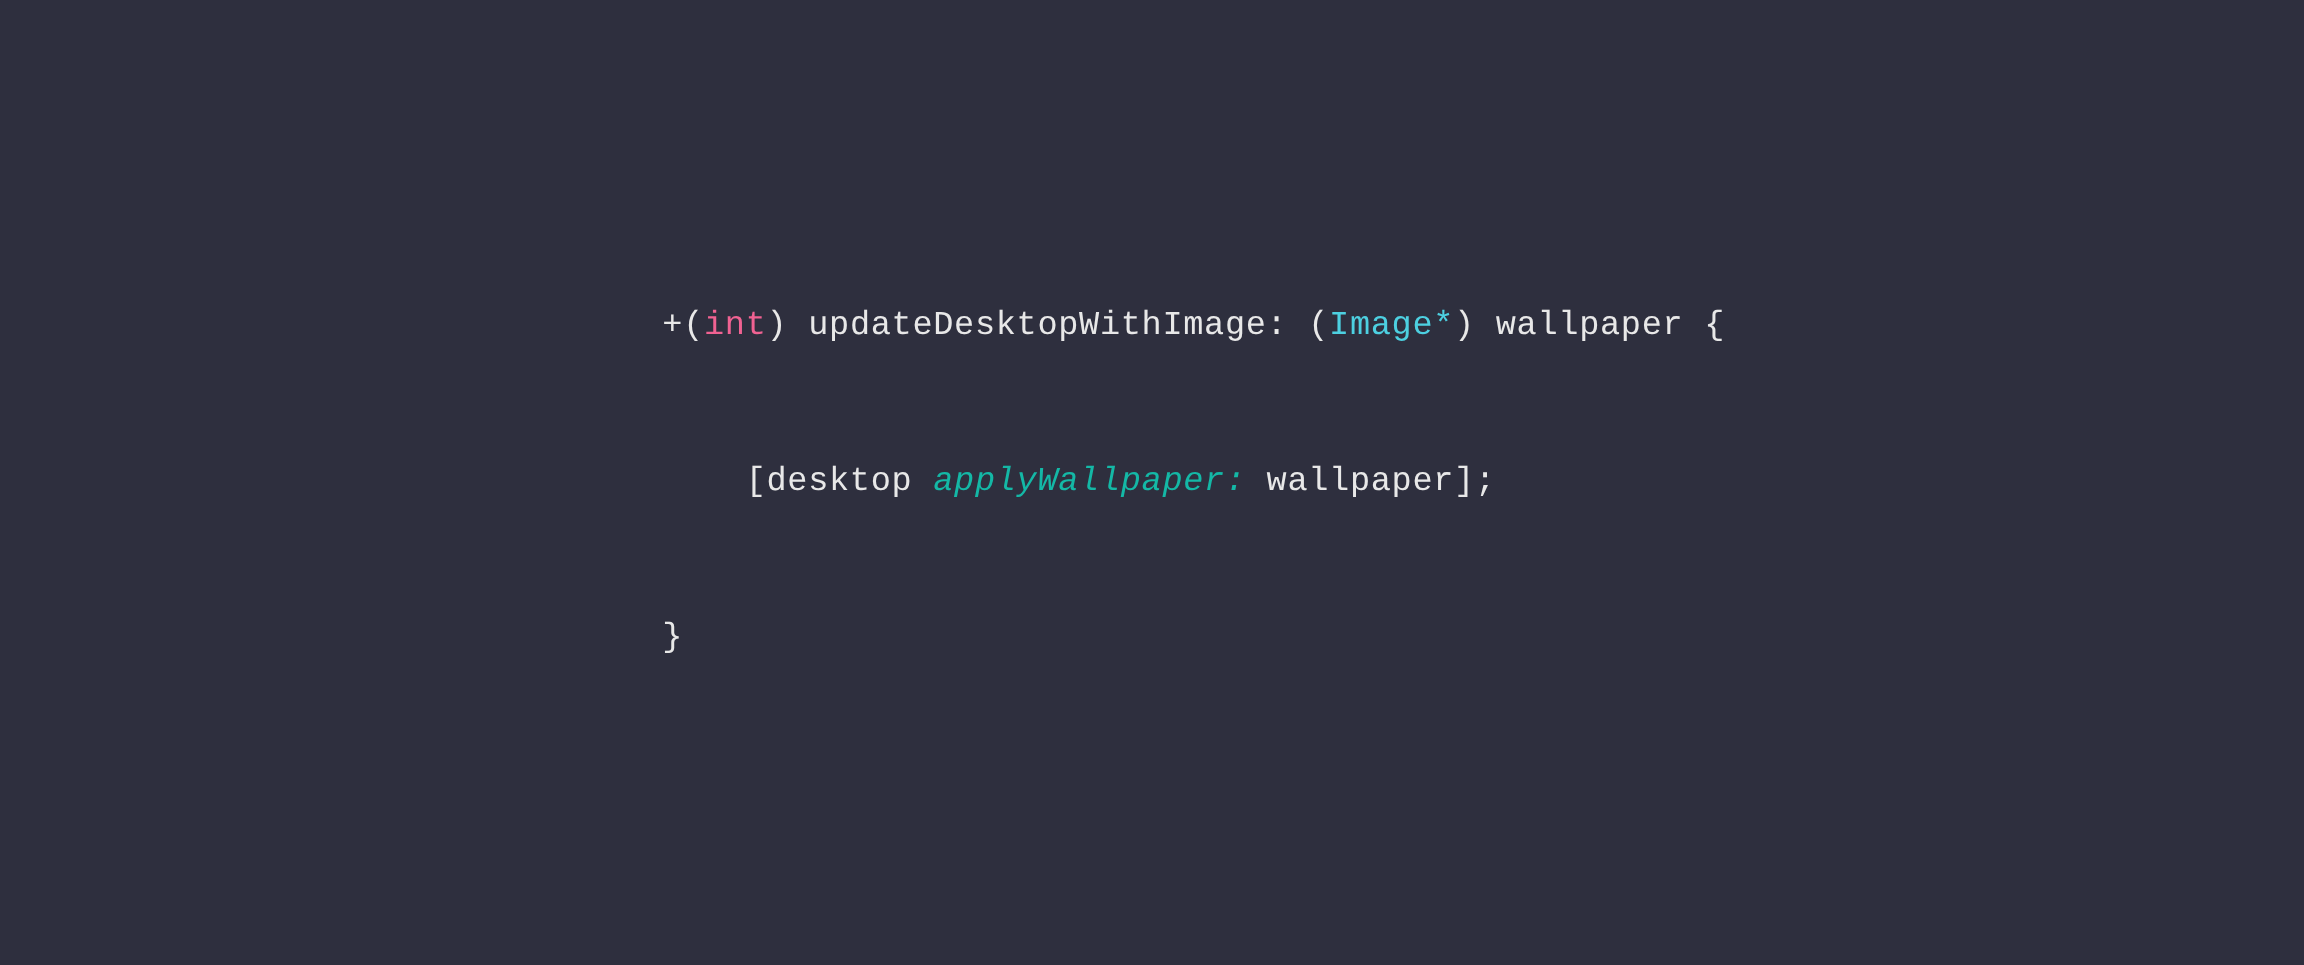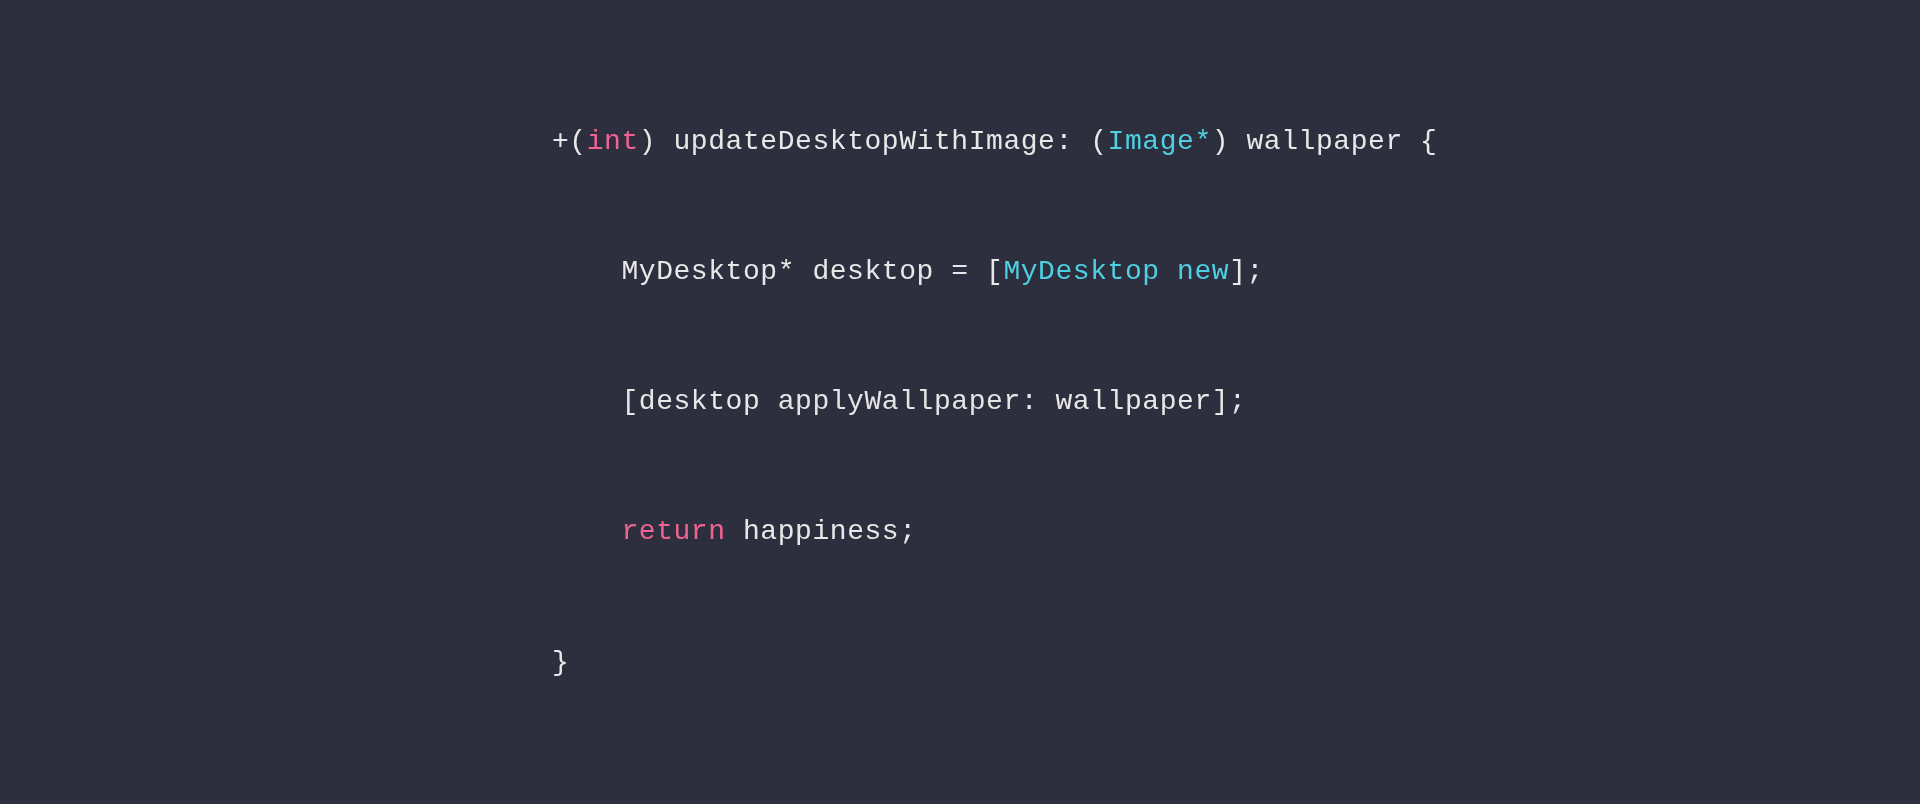--- a/index.html
+++ b/index.html
@@ -26,34 +26,28 @@
     }
 
     .line {
       display: block;
       white-space: pre;
     }
 
     .color-white { color: #e8e8e8; }
     .color-pink  { color: #f06292; }
     .color-cyan  { color: #4dd0e1; }
-    .color-green { color: #e5e5e5; }
+    .color-green { color: #14b8a6; font-style: italic; }
   </style>
 </head>
 <body>
 
 <div class="code-block">
   <span class="line">
     <span class="color-white">+(</span><span class="color-pink">int</span><span class="color-white">) updateDesktopWithImage: (</span><span class="color-cyan">Image*</span><span class="color-white">) wallpaper {</span>
   </span>
   <span class="line">
-    <span class="color-white">    MyDesktop* desktop = [</span><span class="color-cyan">MyDesktop</span><span class="color-white"> </span><span class="color-cyan">new</span><span class="color-white">];</span>
-  </span>
-  <span class="line">
     <span class="color-white">    [desktop </span><span class="color-green">applyWallpaper:</span><span class="color-white"> wallpaper];</span>
-  </span>
-  <span class="line">
-    <span class="color-white">    </span><span class="color-pink">return</span><span class="color-white"> happiness;</span>
   </span>
   <span class="line">
     <span class="color-white">}</span>
   </span>
 </div>
 
 </body></html>

